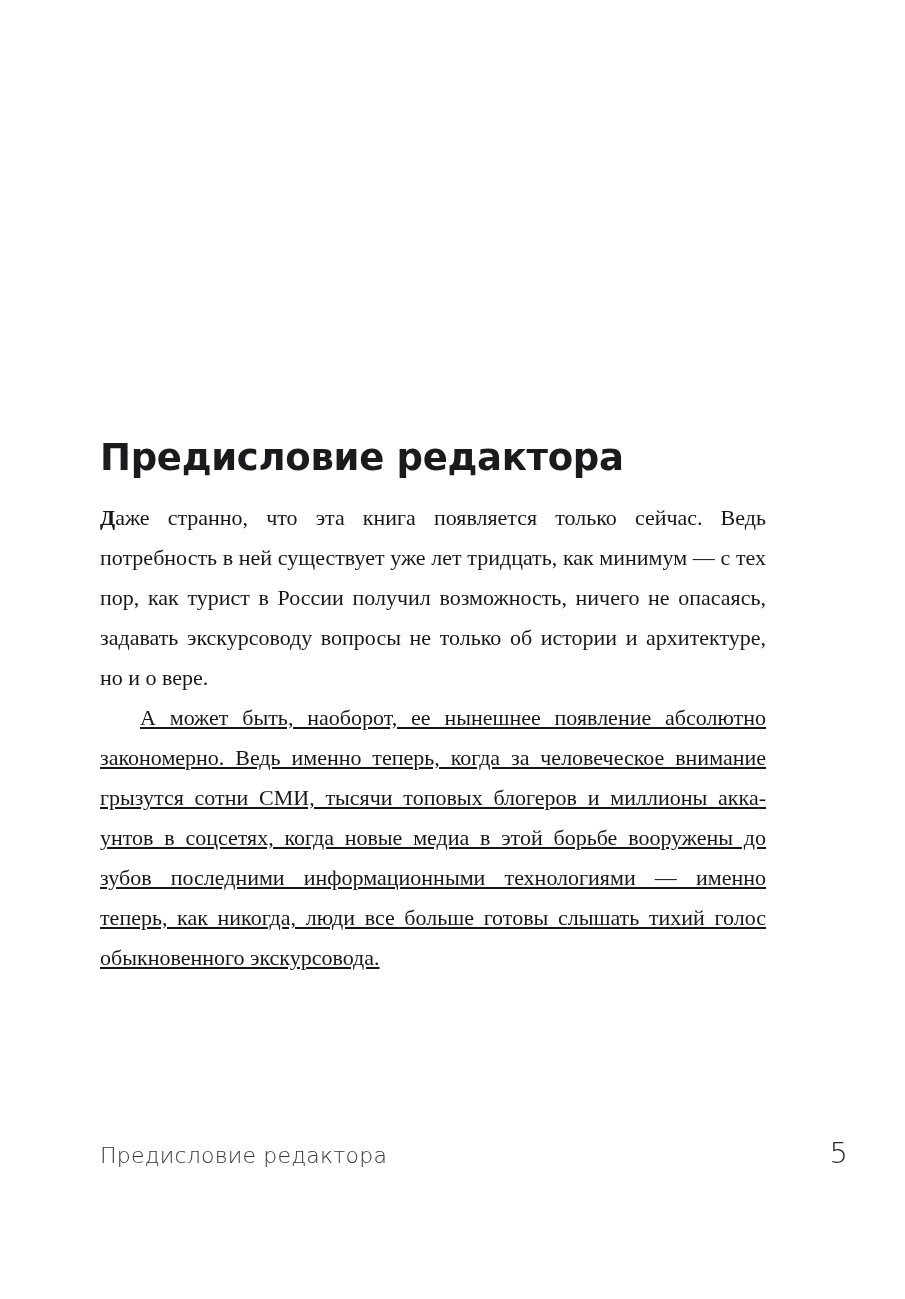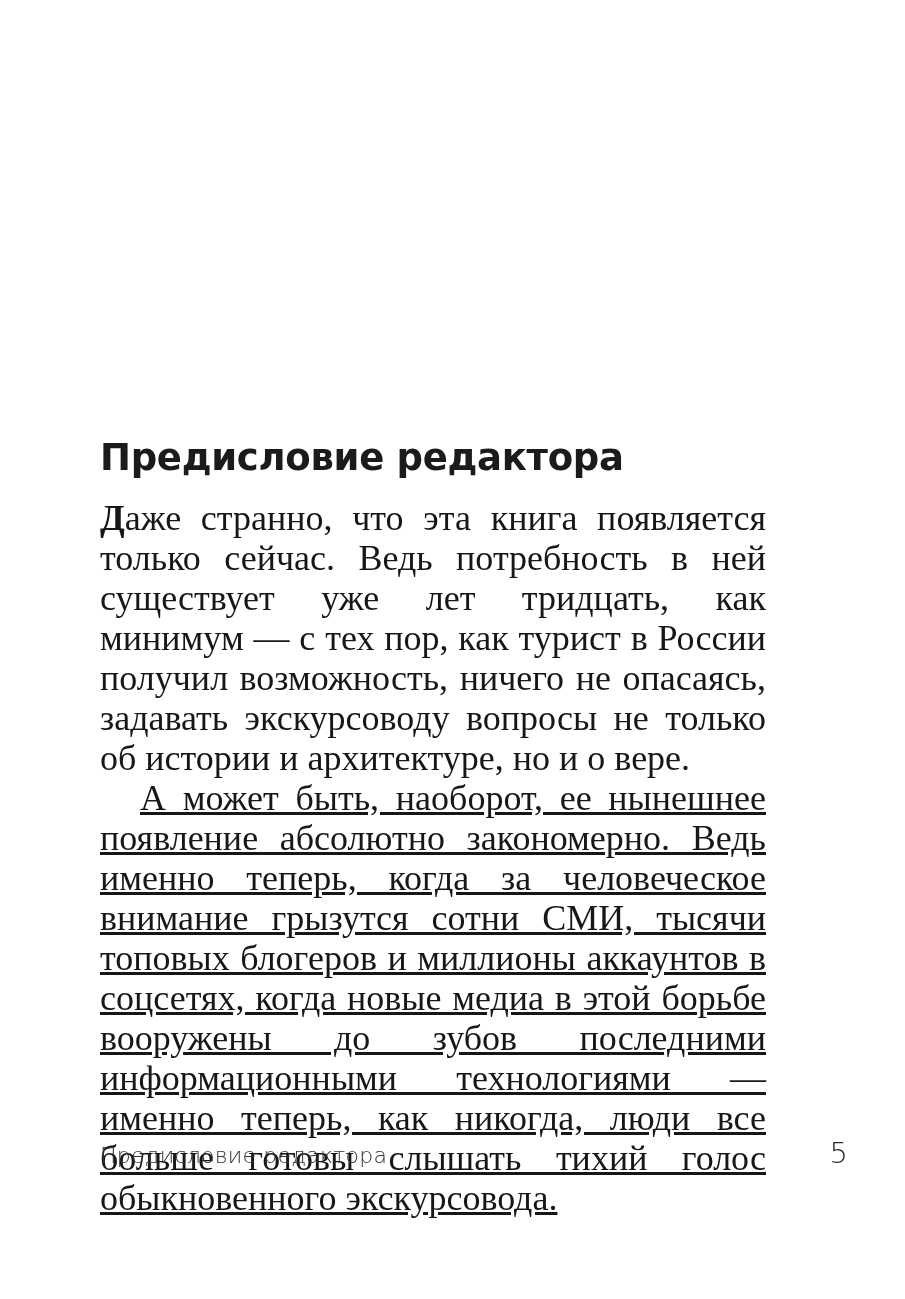--- a/index.html
+++ b/index.html
@@ -31,21 +31,21 @@
     font-size: 37px;
     line-height: 44px;
     letter-spacing: -0.3px;
     color: #1b1b1d;
     margin: 0 0 18px 0;
     white-space: nowrap;
   }
 
   .body-paragraph {
     font-family: "Liberation Serif", serif;
-    font-size: 36px;
+    font-size: 22px;
     line-height: 40px;
     color: #17171a;
     text-align: justify;
     text-justify: inter-word;
     margin: 0;
     hyphens: manual;
   }
 
   .body-paragraph.indented {
     text-indent: 40px;

